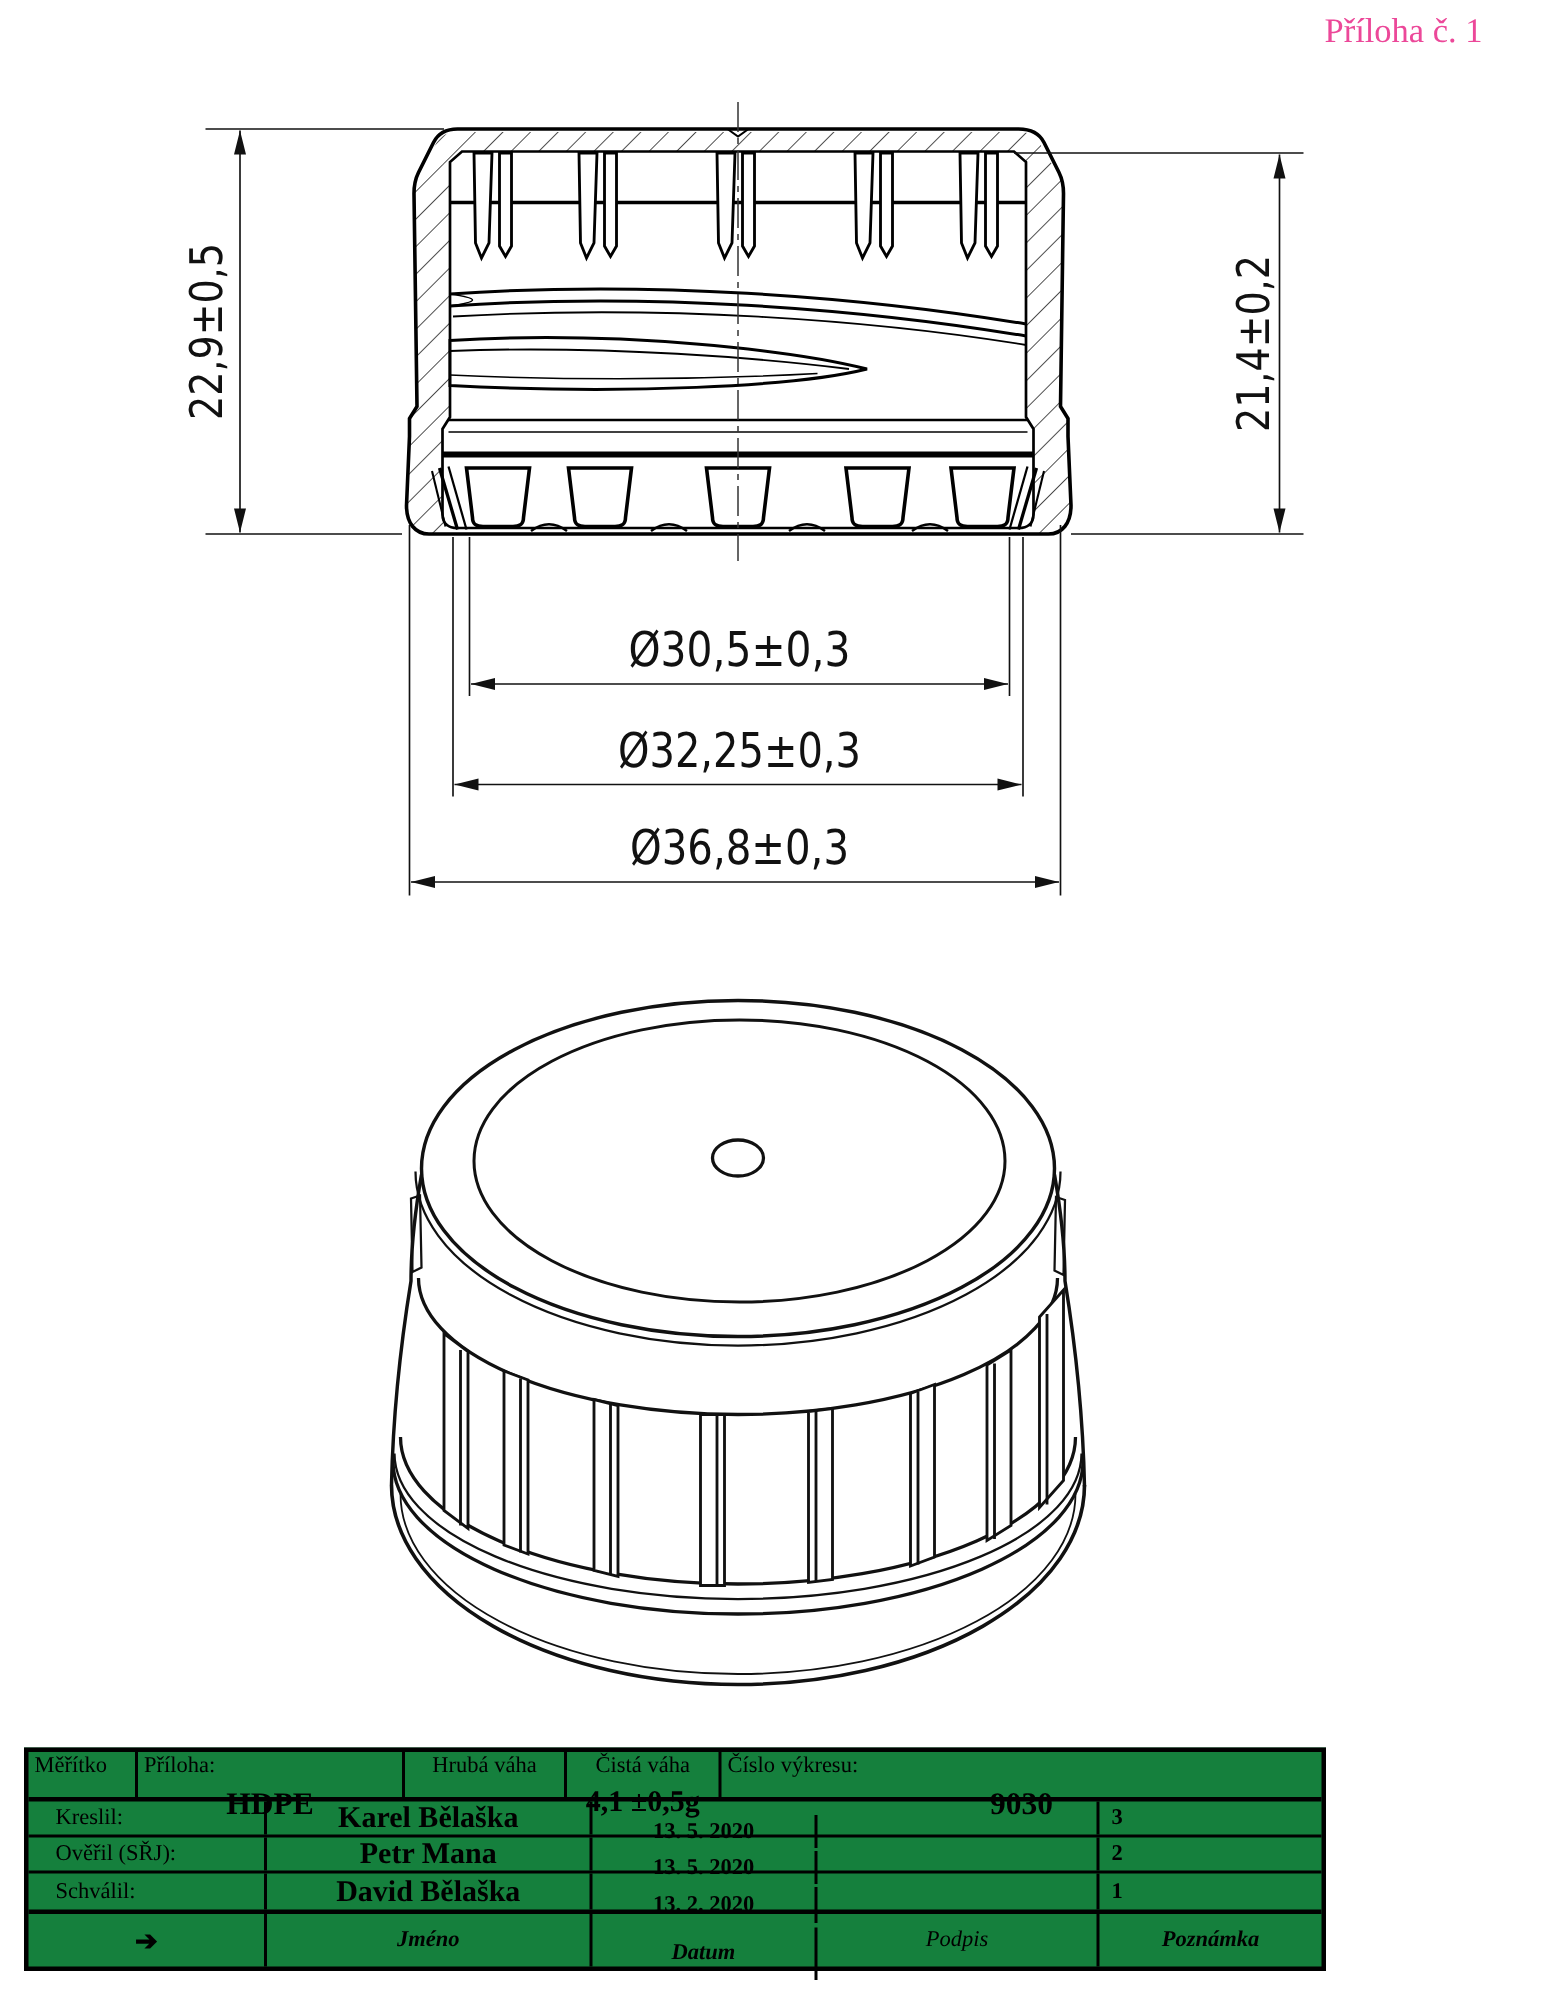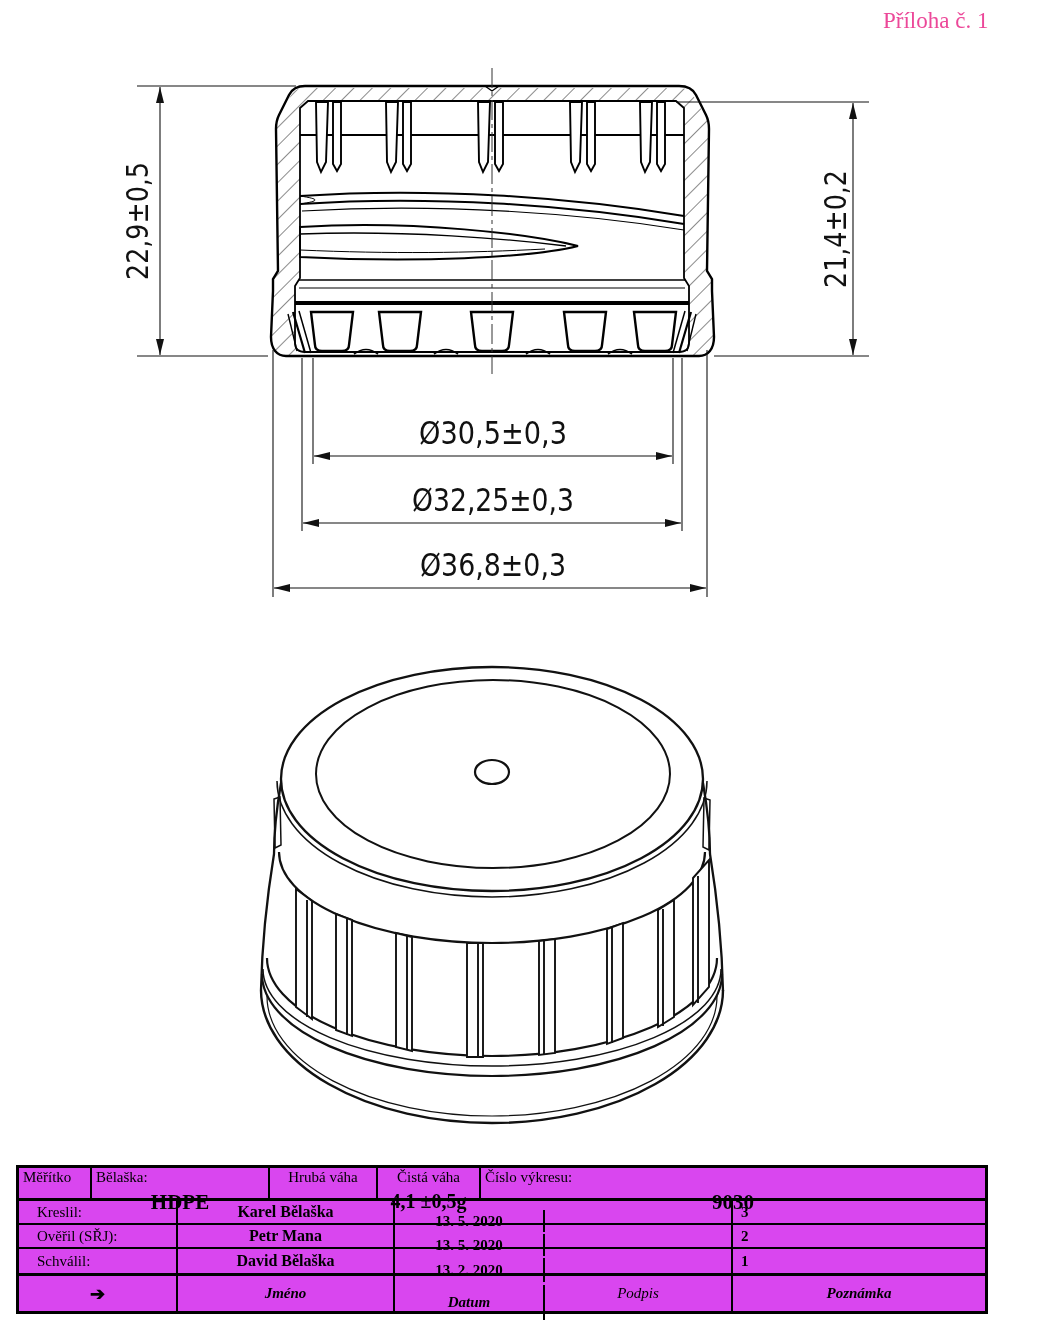--- a/index.html
+++ b/index.html
@@ -1,35 +1,35 @@
 <!DOCTYPE html>
 <html><head>
 <meta charset="utf-8">
 <style>
   html,body{margin:0;padding:0;background:#fff;}
   body{width:1043px;height:1344px;position:relative;overflow:hidden;
        font-family:"Liberation Serif",serif;color:#000;}
   .attachment-note{position:absolute;left:883px;top:8px;font-size:23px;color:#ec4899;}
   svg.drawing{position:absolute;left:0;top:0;}
   
-  .title-block{position:absolute;left:16px;top:1165px;width:972px;height:149px;
-    border:3px solid #000;box-sizing:border-box;background:#d946ef;display:flex;flex-direction:column;}
+  .title-block{position:absolute;left:16px;top:1165px;width:868px;height:149px;
+    border:3px solid #000;box-sizing:border-box;background:#15803d;display:flex;flex-direction:column;}
   .tb-header{display:flex;height:57px;border-bottom:3px solid #000;box-sizing:border-box;}
   .hcell{position:relative;border-right:2px solid #000;box-sizing:border-box;height:100%;}
   .hcell:last-child{border-right:none;}
   .hcell .lbl{position:absolute;top:1px;left:4px;font-size:15px;white-space:nowrap;}
   .hcell .lbl.center{left:0;right:0;text-align:center;}
   .hcell .val{position:absolute;left:0;right:0;text-align:center;font-weight:bold;white-space:nowrap;}
   .tb-row{display:flex;height:24px;border-bottom:2px solid #000;box-sizing:border-box;align-items:center;}
   .tb-row:nth-child(4){border-bottom:none;}
   .tb-footer{display:flex;flex:1;border-top:3px solid #000;box-sizing:border-box;align-items:center;}
   .bcell{border-right:2px solid #000;box-sizing:border-box;height:100%;display:flex;align-items:center;}
   .bcell:last-child{border-right:none;}
   .c-role{width:159px;padding-left:18px;font-size:15px;}
-  .c-name{width:217px;justify-content:center;font-weight:bold;font-size:16px;}
+  .c-name{width:217px;justify-content:center;font-weight:bold;font-size:20px;}
   .c-date{width:150px;justify-content:center;font-weight:bold;font-size:15px;margin-top:18px;}
   .c-sign{width:188px;}
   .c-note{flex:1;padding-left:8px;font-weight:bold;font-size:15px;}
   .tb-footer .bcell{font-style:italic;font-size:15px;}
   .tb-footer .c-role{justify-content:center;padding-left:0;}
   .tb-footer .c-note{justify-content:center;padding-left:0;}
   .arrow-glyph{font-style:normal;font-weight:bold;font-size:18px;}
 </style>
 </head>
 <body>
@@ -197,21 +197,21 @@
     </g>
   </g>
 </svg>
 
 <div class="title-block">
   <div class="tb-header">
     <div class="hcell" style="width:73px">
       <span class="lbl">Měřítko</span>
     </div>
     <div class="hcell" style="width:178px">
-      <span class="lbl">Bělaška:</span>
+      <span class="lbl">Příloha:</span>
       <span class="val" style="top:22px;font-size:21px">HDPE</span>
     </div>
     <div class="hcell" style="width:108px">
       <span class="lbl center">Hrubá váha</span>
       <span class="val" style="top:24px;font-size:19px"></span>
     </div>
     <div class="hcell" style="width:103px">
       <span class="lbl center">Čistá váha</span>
       <span class="val" style="top:22px;font-size:20px">4,1 ±0,5g</span>
     </div>

